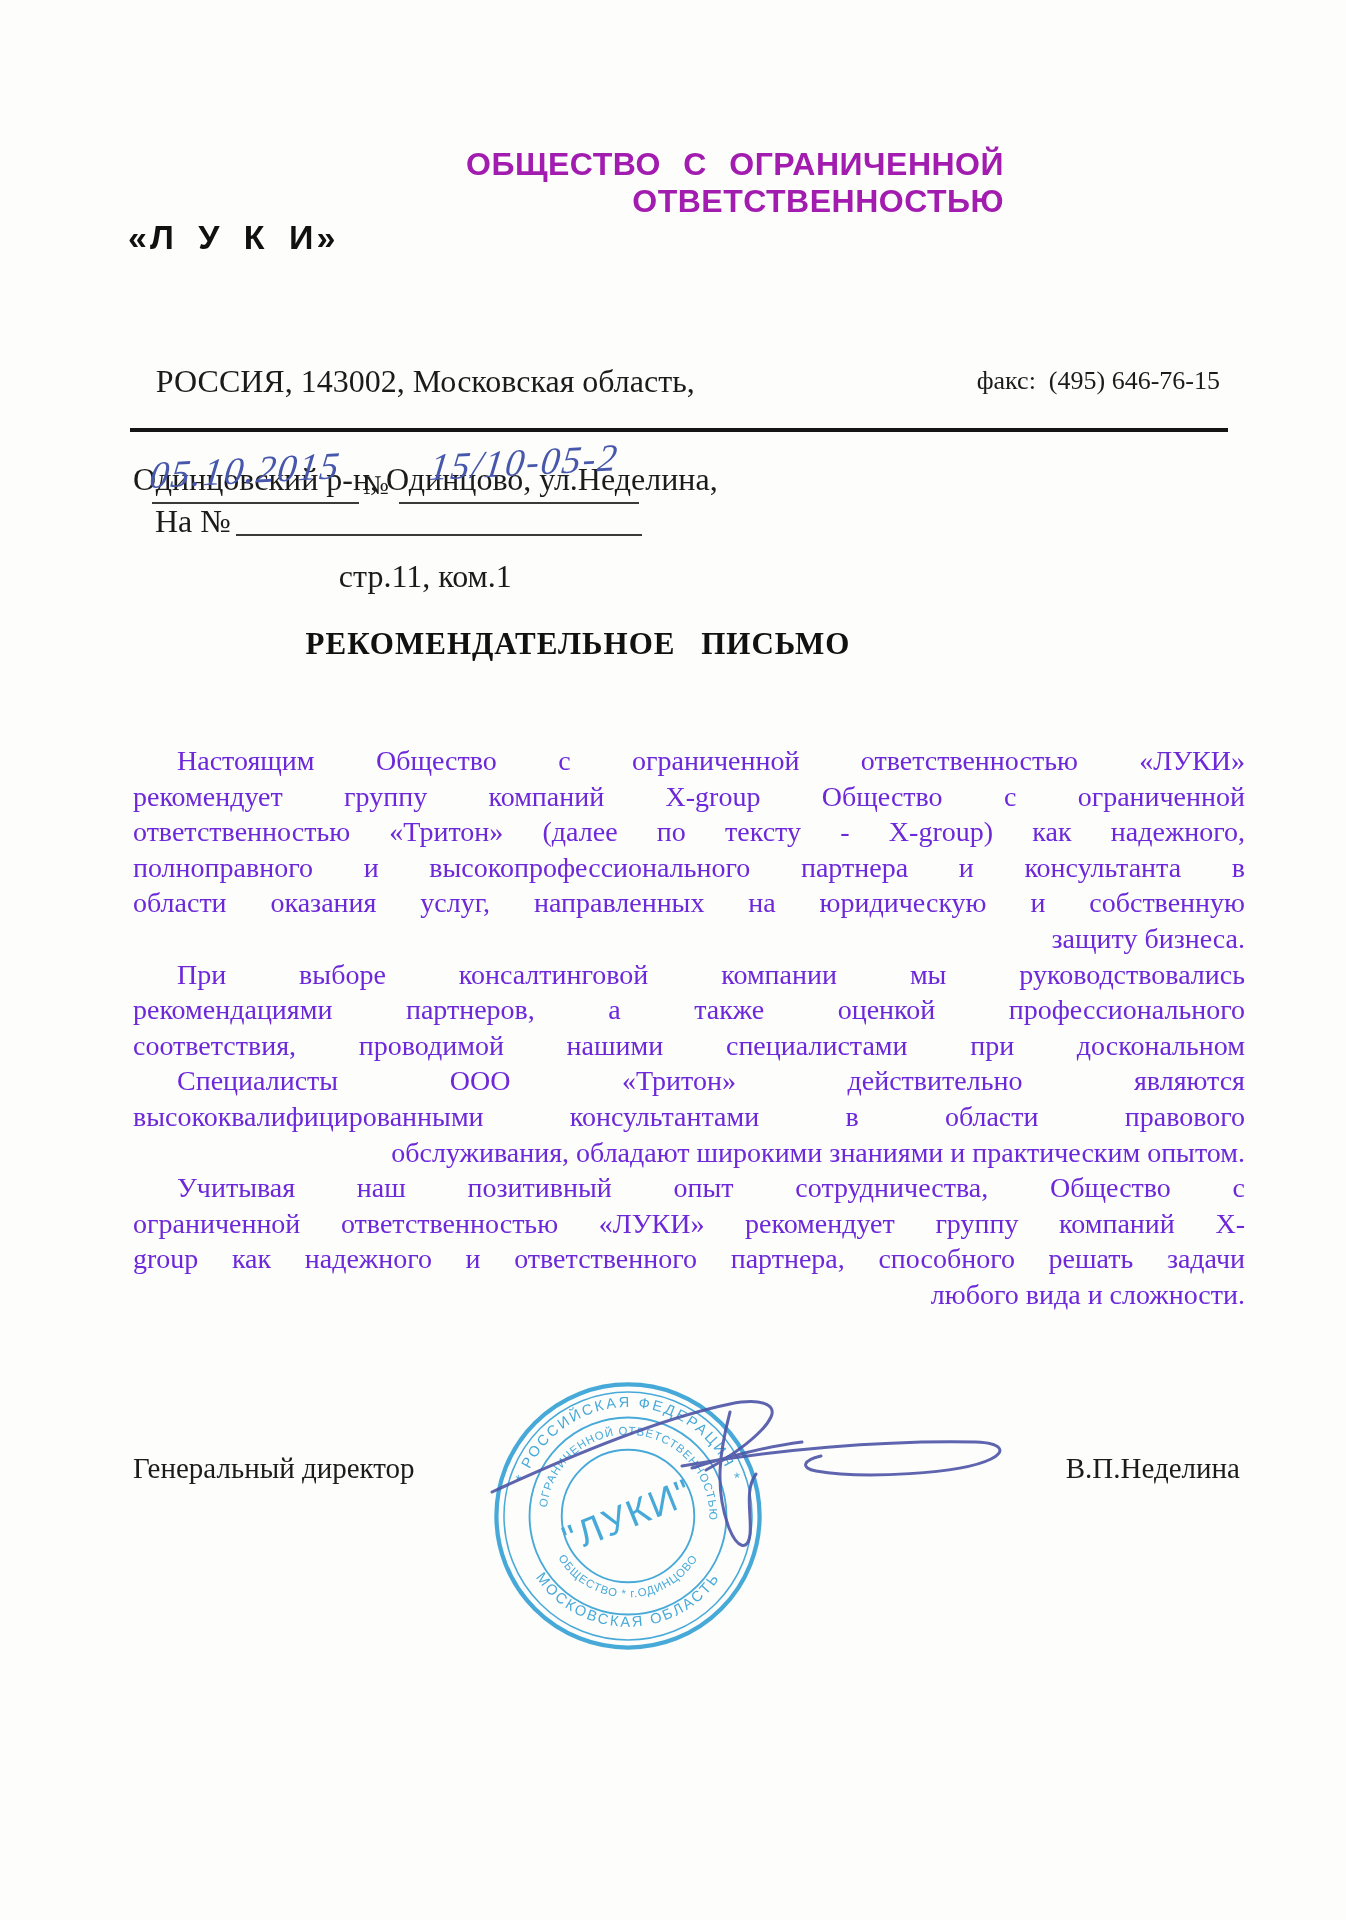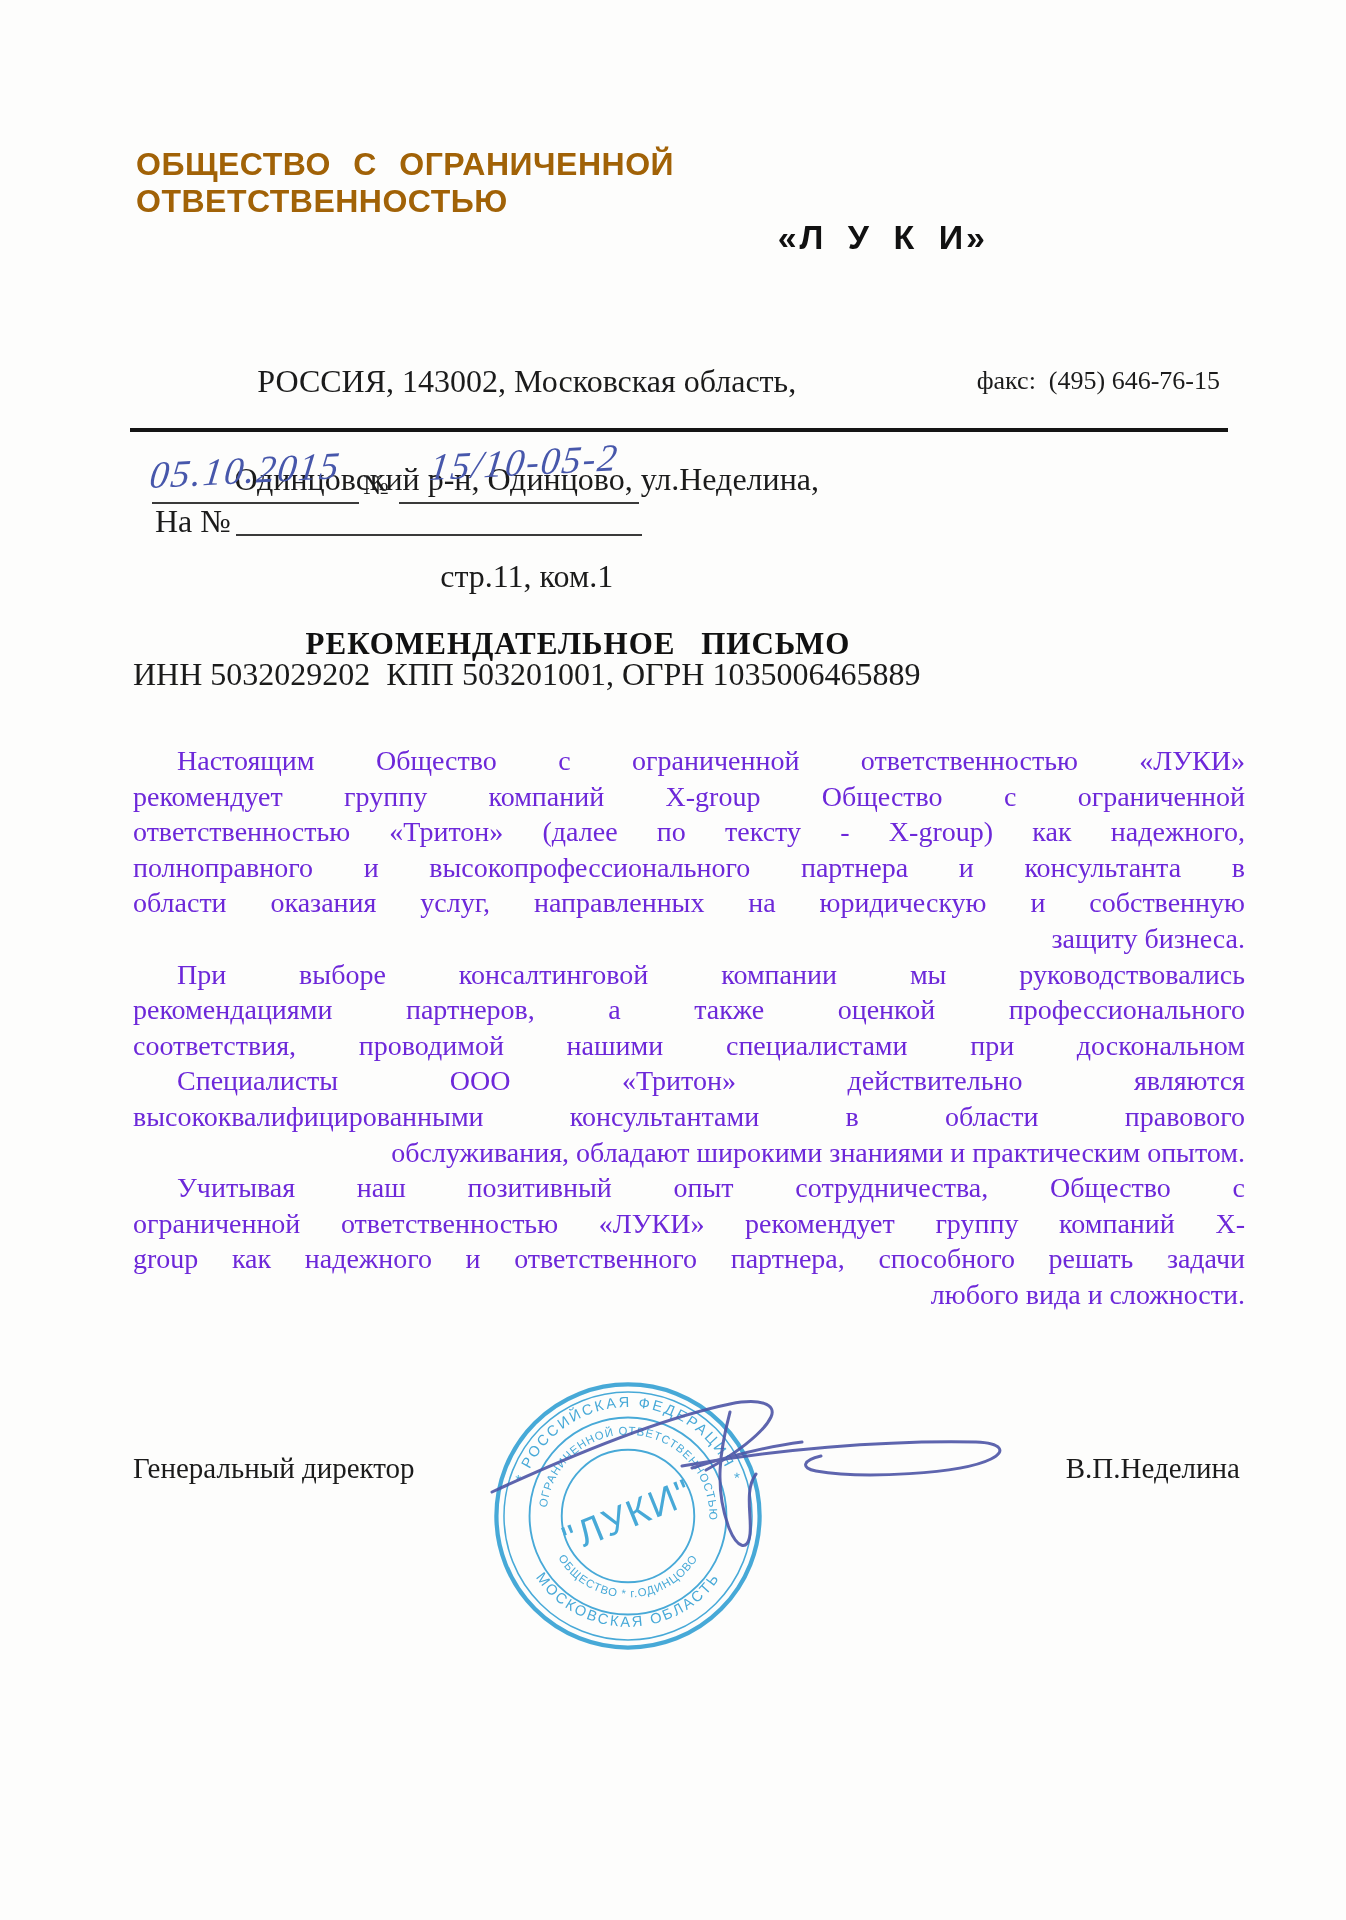--- a/index.html
+++ b/index.html
@@ -3,26 +3,26 @@
 <meta charset="utf-8">
 <style>
   html,body{margin:0;padding:0;background:#e8e8e8;}
   .page{
     position:relative;width:1346px;height:1920px;background:#fdfdfc;
     font-family:"Liberation Serif", serif;color:#1b1b1b;overflow:hidden;
     box-shadow:0 0 6px rgba(0,0,0,.25);
   }
   
   .org-type{
-    position:absolute;left:136px;top:146px;width:860px;text-align:left;
+    position:absolute;left:144px;top:146px;width:860px;text-align:right;
     font-family:"Liberation Sans", sans-serif;font-weight:bold;font-size:32px;
-    letter-spacing:.5px;word-spacing:13px;color:#a16207;
+    letter-spacing:.5px;word-spacing:13px;color:#a21caf;
   }
   .org-name{
-    position:absolute;left:128px;top:218px;width:860px;text-align:right;
+    position:absolute;left:128px;top:218px;width:860px;text-align:left;
     font-family:"Liberation Sans", sans-serif;font-weight:bold;font-size:34px;
     letter-spacing:3px;word-spacing:9px;color:#111;
   }
   .addr{position:absolute;left:133px;top:300px;font-size:32px;line-height:32.5px;white-space:pre;text-align:center;}
   .fax{position:absolute;right:126px;top:366px;font-size:26px;white-space:pre;}
   .rule{position:absolute;left:130px;top:428px;width:1098px;height:4px;background:#151515;}
   
   .hand{
     font-style:italic;color:#4757ab;
     font-family:"Liberation Serif", serif;
@@ -58,21 +58,20 @@
 
 <div class="page">
 
   <div class="org-type">ОБЩЕСТВО С ОГРАНИЧЕННОЙ ОТВЕТСТВЕННОСТЬЮ</div>
   <div class="org-name">«Л У К И»</div>
 
   <div class="addr">
     <div>РОССИЯ, 143002, Московская область,</div>
     <div>Одинцовский р-н, Одинцово, ул.Неделина,</div>
     <div>стр.11, ком.1</div>
-    <div>ИНН 5032029202  КПП 503201001, ОГРН 1035006465889</div>
   </div>
   <div class="fax">факс:  (495) 646-76-15</div>
 
   <div class="rule"></div>
 
   <div class="hand hand-date">05.10.2015</div>
   <div class="no-label">№</div>
   <div class="hand hand-num">15/10-05-2</div>
   <div class="uline ul1"></div>
   <div class="uline ul2"></div>

